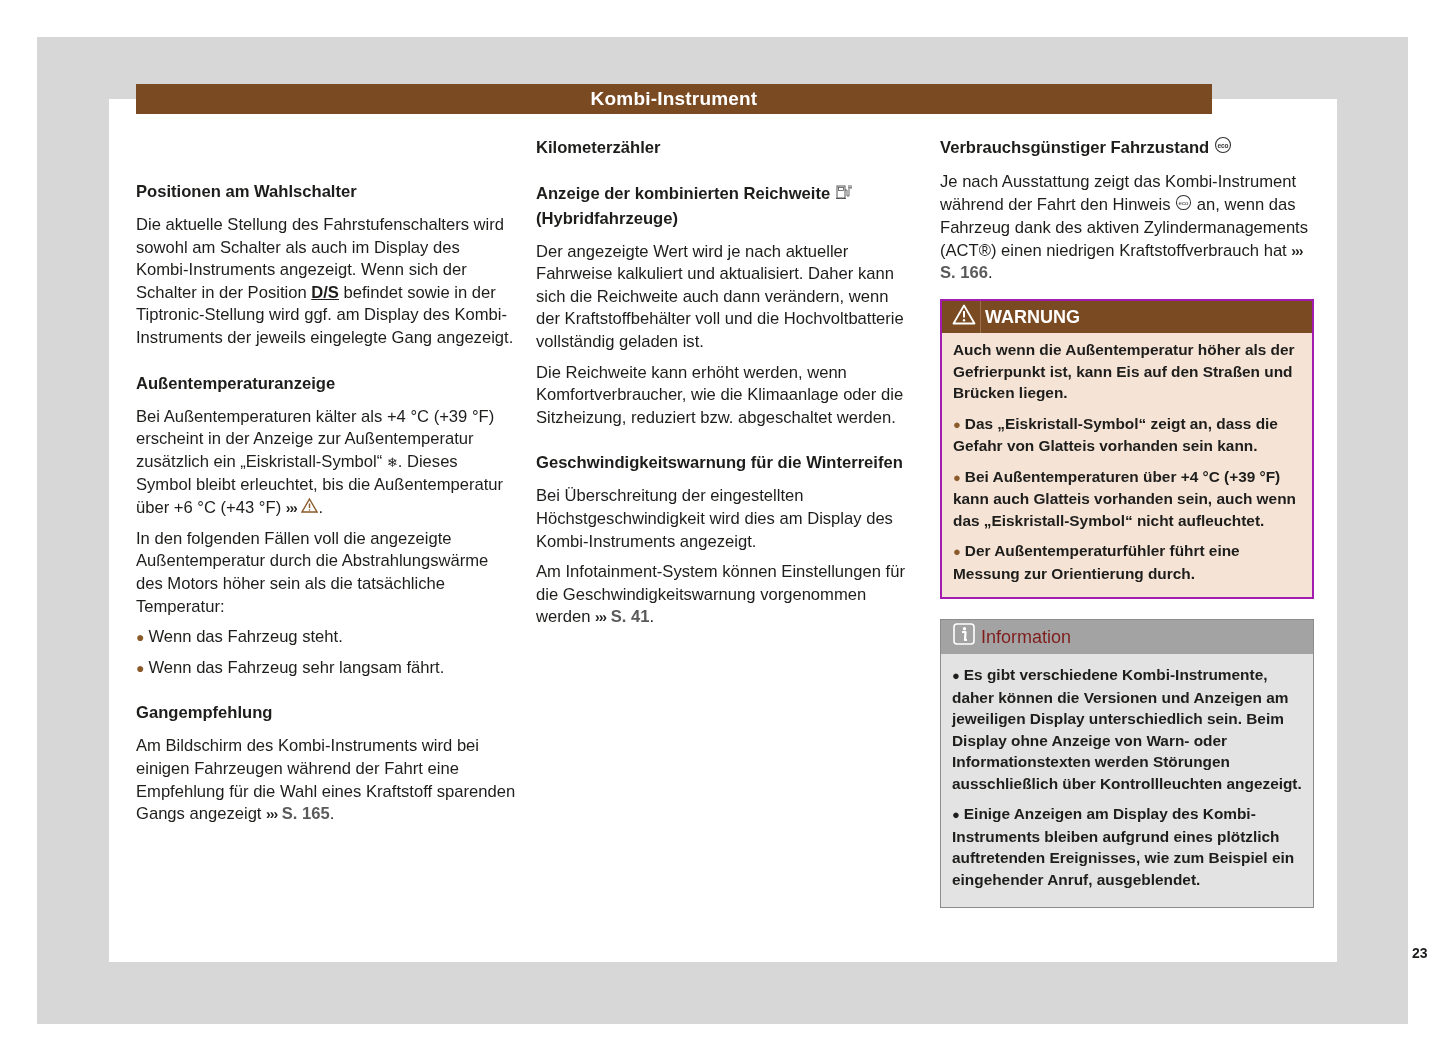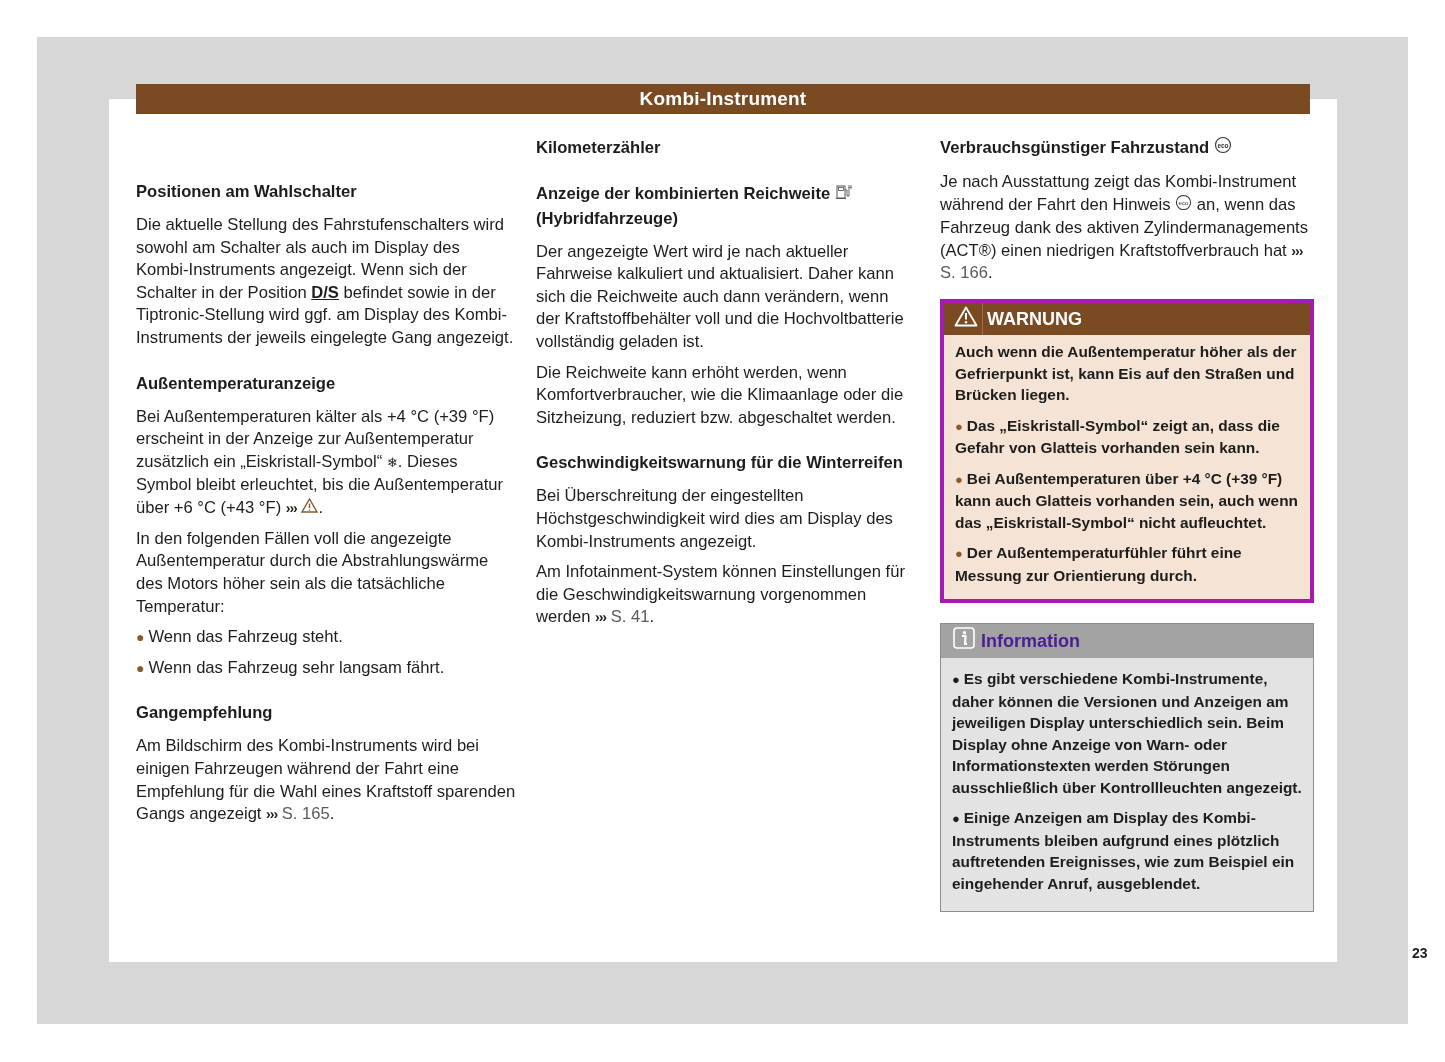--- a/index.html
+++ b/index.html
@@ -4,53 +4,53 @@
 <style>
   html, body { margin:0; padding:0; }
   body {
     width:1445px; height:1062px; position:relative; background:#ffffff;
     font-family:"Liberation Sans", "DejaVu Sans", sans-serif; color:#1d1d1b;
     overflow:hidden;
   }
   .frame { position:absolute; left:37px; top:37px; width:1371px; height:987px; background:#d7d7d7; }
   .panel { position:absolute; left:109px; top:99px; width:1228px; height:863px; background:#ffffff; }
   .header-bar {
-    position:absolute; left:136px; top:84px; width:1174px; height:30px;
+    position:absolute; left:136px; top:84px; width:1076px; height:30px;
     background:#7a4a22; color:#fff; font-weight:bold; font-size:19px;
     display:flex; align-items:center; justify-content:center; letter-spacing:0.2px;
   }
   .col { position:absolute; top:136px; font-size:16.6px; line-height:22.6px; }
   .col1 { left:136px; width:380px;margin-top:44px; }
   .col2 { left:536px; width:380px; }
   .col3 { left:940px; width:374px; }
   h3 { font-size:16.6px; font-weight:bold; margin:0 0 10px 0; line-height:24px; }
   p { margin:0 0 8px 0; }
   .sec { margin-bottom:22px; }
   .bullet { margin:0 0 8px 0; }
   .dot { color:#8a5a2a; font-size:14px; margin-right:4px; }
-  .ref { color:#5a5a5a; font-weight:normal;text-align:center; }
+  .ref { color:#5a5a5a; font-weight:bold;text-align:center; }
   .chev { font-weight:bold; letter-spacing:-1px; font-size:14px; }
   em { font-style:italic; }
   .bold { font-weight:bold;text-decoration:underline; }
   .inline-icon { display:inline-block; vertical-align:middle; }
   .warn-box {
-    margin-top:14px; border:4px solid #a21caf; background:#f5e3d6;
+    margin-top:14px; border:2px solid #a21caf; background:#f5e3d6;
   }
   .warn-head {
     background:#7a4a22; color:#fff; font-weight:bold; font-size:18px;
     height:32px; display:flex; align-items:center; padding-left:10px;
   }
   .warn-head .sep { width:1px; height:32px; background:#9c7050; margin:0 4px 0 4px; }
   .warn-body { padding:6px 11px 4px 11px; font-weight:bold; font-size:15.4px; line-height:21.5px; }
   .warn-body p { margin:0 0 9px 0; }
   .info-box {
     margin-top:20px; border:1px solid #8c8c8c; background:#e3e3e3;
   }
   .info-head {
-    background:#a3a3a3; color:#4c1d95; font-weight:bold; font-size:18px;
+    background:#a3a3a3; color:#7f1d1d; font-weight:normal; font-size:18px;
     height:34px; display:flex; align-items:center; padding-left:12px;
   }
   .info-body { padding:10px 11px 8px 11px; font-weight:bold; font-size:15.4px; line-height:21.5px; }
   .info-body p { margin:0 0 9px 0; }
   .info-body .dot, .warn-body .dot { font-size:13px; }
   .info-body .dot { color:#1d1d1b; }
   .page-num { position:absolute; left:1412px; top:945px; font-weight:bold; font-size:14px; }
 </style>
 </head>
 <body>

